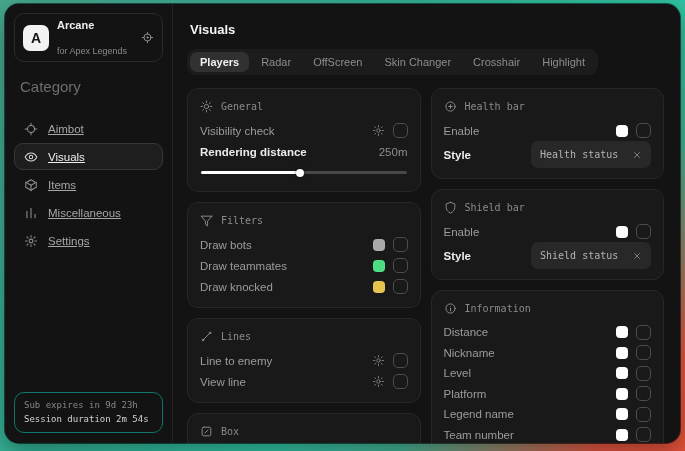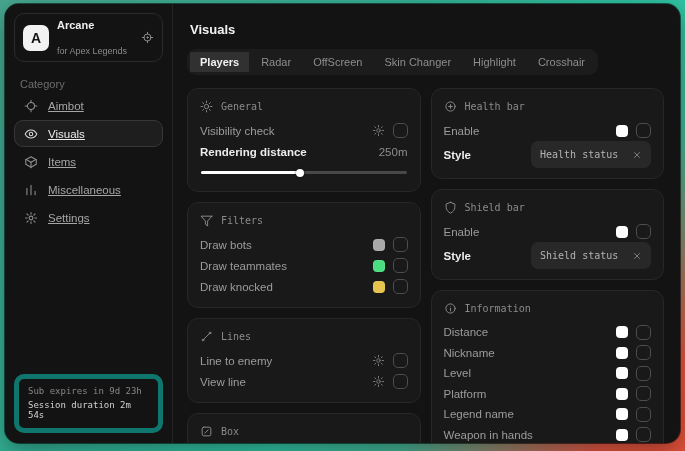--- a/index.html
+++ b/index.html
@@ -11,38 +11,38 @@
     background:#131313; border-radius:14px; overflow:hidden; display:flex;
     box-shadow:0 0 0 1px rgba(0,0,0,.55), 0 8px 24px rgba(0,0,0,.35); }
 
   
   .sidebar { width:168px; padding:9px 9px 10px; border-right:1px solid #232323; display:flex; flex-direction:column; background:#131313; }
   .app-header { border:1px solid #2b2b2b; border-radius:10px; padding:5px 8px; display:flex; align-items:center; gap:8px; }
   .logo { width:26px; height:26px; border-radius:7px; background:#f2f2f2; color:#141414; font-weight:700; display:flex; align-items:center; justify-content:center; font-size:14px; flex:none; }
   .app-title { font-size:11px; font-weight:700; color:#ededed; line-height:1.2; }
   .app-sub { font-size:9px; color:#8a8a8a; margin-top:14px; white-space:nowrap; }
   .target-btn { margin-left:auto; color:#8f8f8f; display:flex; }
-  .category { font-size:11px; color:#6d6d6d; margin:16px 6px 2px; }
+  .category { font-size:15px; color:#6d6d6d; margin:16px 6px 20px; }
   .nav-item { display:flex; align-items:center; gap:10px; height:27px; padding:0 9px; border:1px solid transparent; border-radius:9px; color:#a6a6a6; font-size:11.5px; cursor:pointer;text-decoration:underline; }
   .nav-item.selected { background:#1e1e1e; border-color:#373737; color:#ededed; }
   .nav-item + .nav-item { margin-top:1px; }
   .icon { display:flex; flex:none; }
   .icon svg { width:14px; height:14px; stroke:currentColor; fill:none; stroke-width:1.8; stroke-linecap:round; stroke-linejoin:round; }
   .icon.sm svg { width:13px; height:13px; }
   .nav-item .icon { color:#8f8f8f; }
   .nav-item.selected .icon { color:#d8d8d8; }
-  .footer-box { margin-top:auto; border:5px solid #0f766e; border-radius:10px; padding:7px 9px 8px; font-family:"DejaVu Sans Mono", monospace; font-size:9px; }
+  .footer-box { margin-top:auto; border:1px solid #0f766e; border-radius:10px; padding:7px 9px 8px; font-family:"DejaVu Sans Mono", monospace; font-size:9px; }
   .footer-line1 { color:#878787; }
   .footer-line2 { color:#d3d3d3; margin-top:4px; }
 
   
   .main { flex:1; padding:9px 16px 0 14px; display:flex; flex-direction:column; overflow:hidden; }
   .main-title { font-size:13px; font-weight:700; color:#f2f2f2; margin:9px 0 12px 3px; }
   .tabs { display:flex; align-self:flex-start; background:#1c1c1c; border-radius:9px; padding:3px; gap:2px; }
-  .tab { padding:4px 10px; border-radius:1px; font-size:11px; color:#8d8d8d; cursor:pointer; white-space:nowrap; }
+  .tab { padding:4px 10px; border-radius:7px; font-size:11px; color:#8d8d8d; cursor:pointer; white-space:nowrap; }
   .tab.selected { background:#313131; color:#f2f2f2; font-weight:600; }
   .columns { display:flex; gap:10px; margin-top:13px; flex:1; overflow:hidden; align-items:flex-start;text-align:right; }
   .col { flex:1; display:flex; flex-direction:column; gap:10px; }
   .card { background:#191919; border:1px solid #272727; border-radius:11px; padding:9px 12px 10px; width:100%; }
   .card-head { display:flex; align-items:center; gap:8px; color:#8b8b8b; font-family:"DejaVu Sans Mono", monospace; font-size:10px; margin:2px 0 7px; }
   .card-head .icon { color:#8b8b8b; }
   .row { display:flex; align-items:center; justify-content:space-between; min-height:21px; }
   .info-card .row { min-height:20.5px; }
   .row-label { font-size:11.5px; color:#9c9c9c; }
   .row-label.em { color:#ececec; font-weight:700; }
@@ -134,22 +134,22 @@
     </div>
 
     <div class="main">
       <div class="main-title">Visuals</div>
 
       <div class="tabs">
         <div class="tab selected">Players</div>
         <div class="tab">Radar</div>
         <div class="tab">OffScreen</div>
         <div class="tab">Skin Changer</div>
+        <div class="tab">Crosshair</div>
         <div class="tab">Highlight</div>
-        <div class="tab">Crosshair</div>
       </div>
 
       <div class="columns">
 
         <div class="col">
 
           <div class="card">
             <div class="card-head">
               <span class="icon sm">
                 <svg viewBox="0 0 24 24">
@@ -365,20 +365,27 @@
               </span>
             </div>
             <div class="row">
               <span class="row-label">Legend name</span>
               <span class="controls">
                 <span class="swatch" style="background: rgb(255, 255, 255);"></span>
                 <span class="checkbox"></span>
               </span>
             </div>
             <div class="row">
+              <span class="row-label">Team number</span>
+              <span class="controls">
+                <span class="swatch" style="background: rgb(255, 255, 255);"></span>
+                <span class="checkbox"></span>
+              </span>
+            </div>
+            <div class="row">
               <span class="row-label">Weapon in hands</span>
               <span class="controls">
                 <span class="swatch" style="background: rgb(255, 255, 255);"></span>
                 <span class="checkbox"></span>
               </span>
             </div>
           </div>
 
         </div>
       </div>

